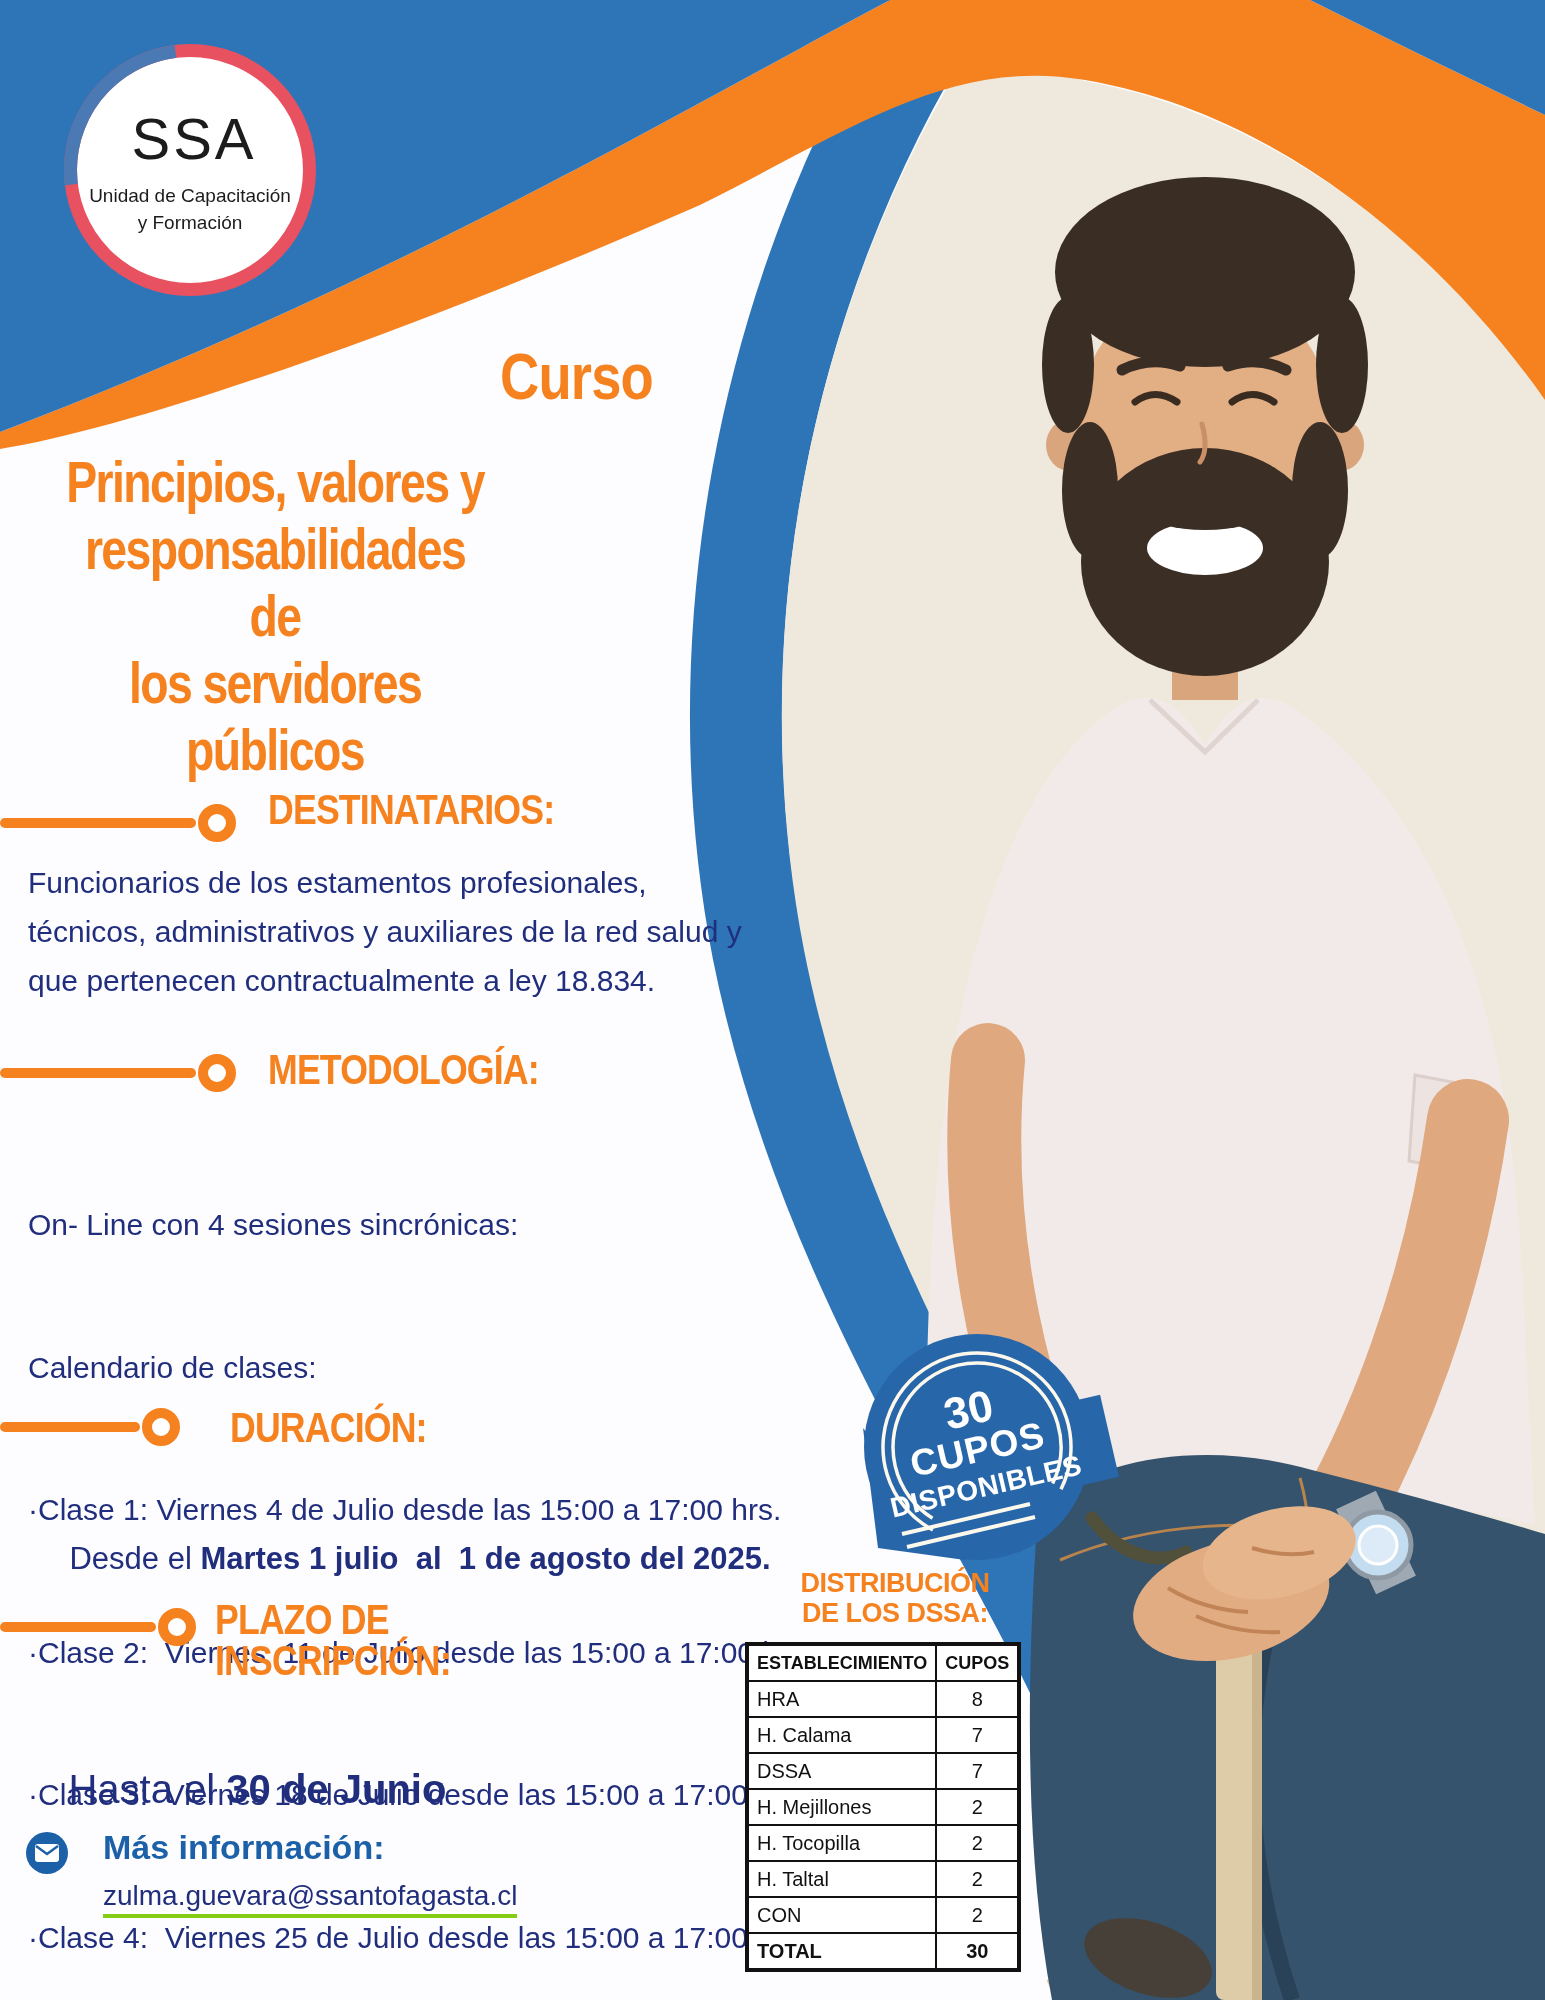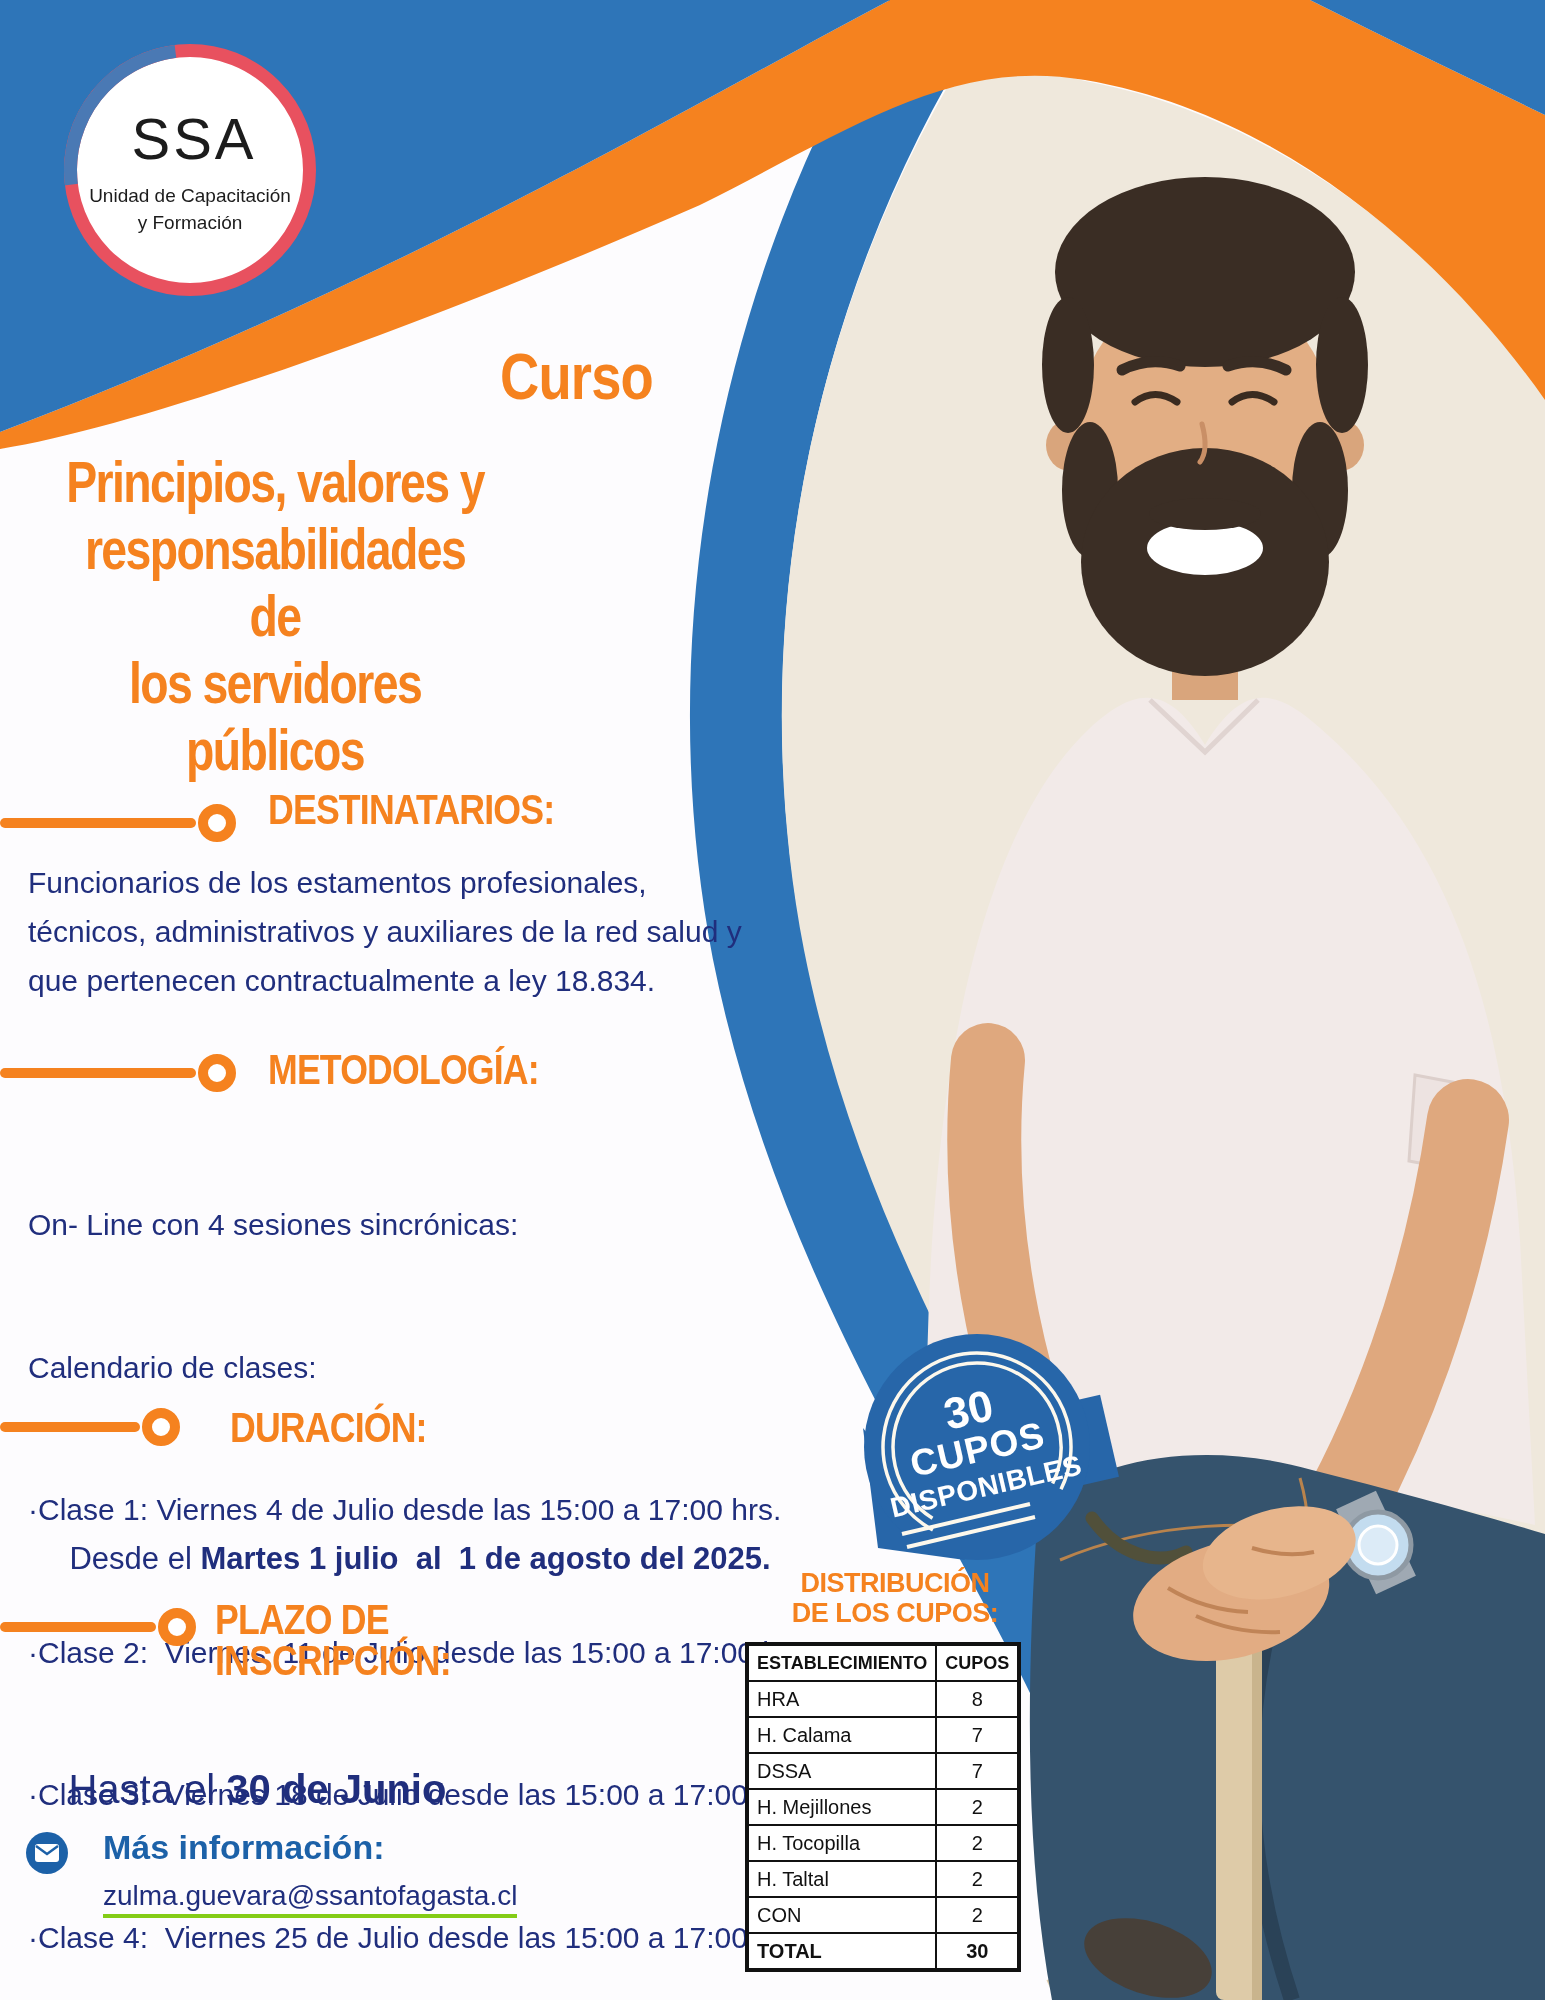--- a/index.html
+++ b/index.html
@@ -186,21 +186,21 @@
     <svg width="24" height="18" viewBox="0 0 24 18">
       <rect x="0" y="0" width="24" height="18" rx="3" fill="#ffffff"></rect>
       <path d="M 1,2 L 12,10 L 23,2" fill="none" stroke="#1C61A8" stroke-width="2.4"></path>
     </svg>
   </div>
   <div class="ov contact-label">Más información:</div>
   <a class="ov contact-email" href="#">zulma.guevara@ssantofagasta.cl</a>
 
   <div class="ov cupos-h">
     <div>DISTRIBUCIÓN</div>
-    <div>DE LOS CUPOS:</div>
+    <div>DE LOS DSSA:</div>
   </div>
   <table class="cupos">
     <tbody>
         <tr>
       <th class="name">ESTABLECIMIENTO</th>
       <th class="num">CUPOS</th>
     </tr>
     <tr>
       <td class="name">HRA</td>
       <td class="num">8</td>

